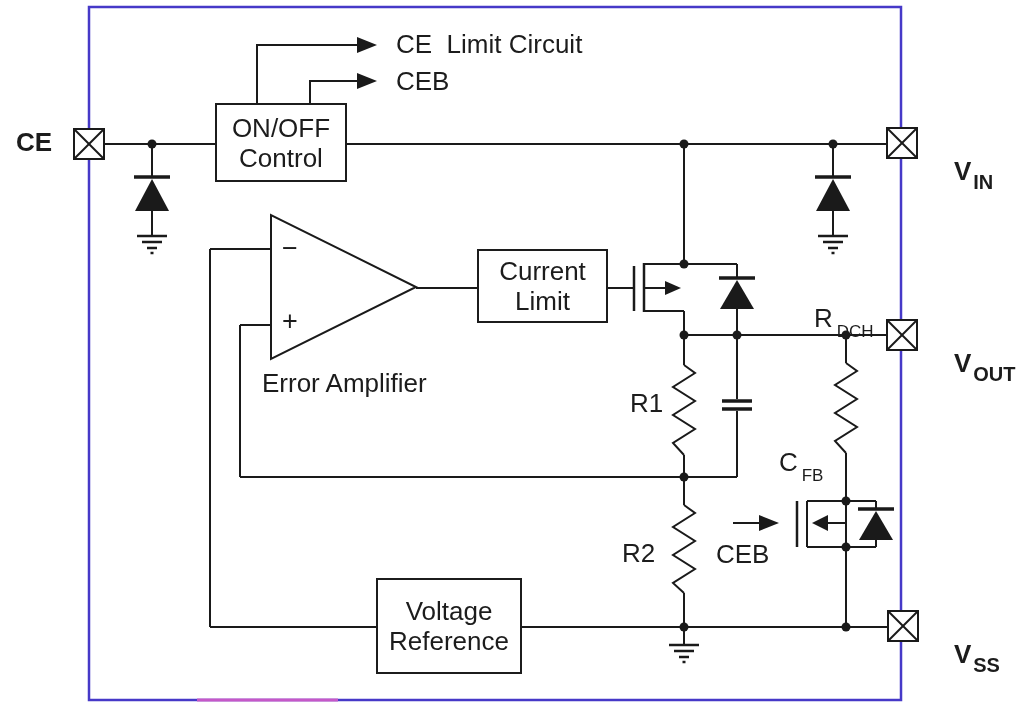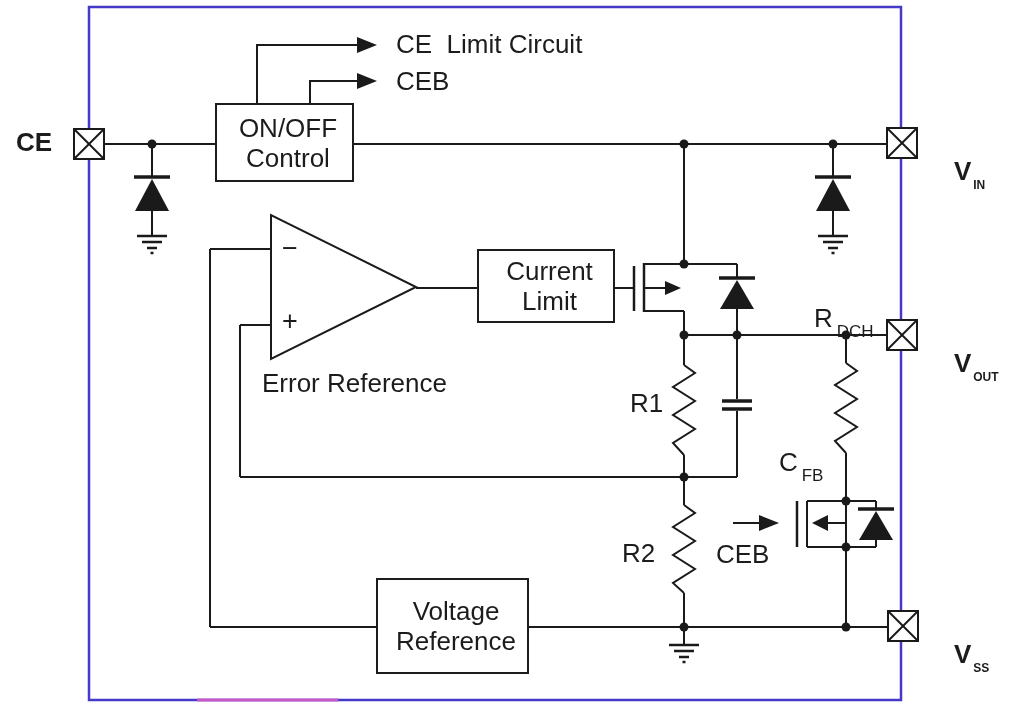--- a/index.html
+++ b/index.html
@@ -13,21 +13,21 @@
   #schematic{position:absolute;left:0;top:0;}
   .label{
     position:absolute;
     color:#1c1c1c;
     font-size:26px;
     line-height:28px;
     white-space:pre;
   }
   .pinlabel{font-weight:bold;}
   .pinlabel .sub{
-    font-size:12px;
+    font-size:20px;
     font-weight:bold;
     position:relative;
     top:9px;
     margin-left:2px;
   }
   .sublabel .sub{
     font-size:17px;
     position:relative;
     top:10px;
     margin-left:4px;
@@ -38,21 +38,20 @@
     border:2px solid #1c1c1c;
     background:#ffffff;
     display:flex;
     flex-direction:column;
     align-items:center;
     justify-content:center;
     text-align:center;
     color:#1c1c1c;
     font-size:26px;
     line-height:30px;
-    padding-left:7px;
   }
   .opsign{
     position:absolute;
     width:26px;
     text-align:center;
     color:#1c1c1c;
     font-size:27px;
     line-height:27px;
   }
 </style>
@@ -270,21 +269,21 @@
   </div>
 
   <div class="label pinlabel" style="left:925px;top:612px;">
     <span>V</span><span class="sub">SS</span>
   </div>
 
   <div class="label" style="left:396px;top:30px;">CE  Limit Circuit</div>
 
   <div class="label" style="left:396px;top:67px;">CEB</div>
 
-  <div class="label" style="left:262px;top:369px;">Error Reference</div>
+  <div class="label" style="left:262px;top:369px;">Error Amplifier</div>
 
   <div class="label sublabel" style="left:785px;top:276px;">
     <span>R</span><span class="sub">DCH</span>
   </div>
 
   <div class="label" style="left:630px;top:389px;">R1</div>
 
   <div class="label sublabel" style="left:750px;top:420px;">
     <span>C</span><span class="sub">FB</span>
   </div>

